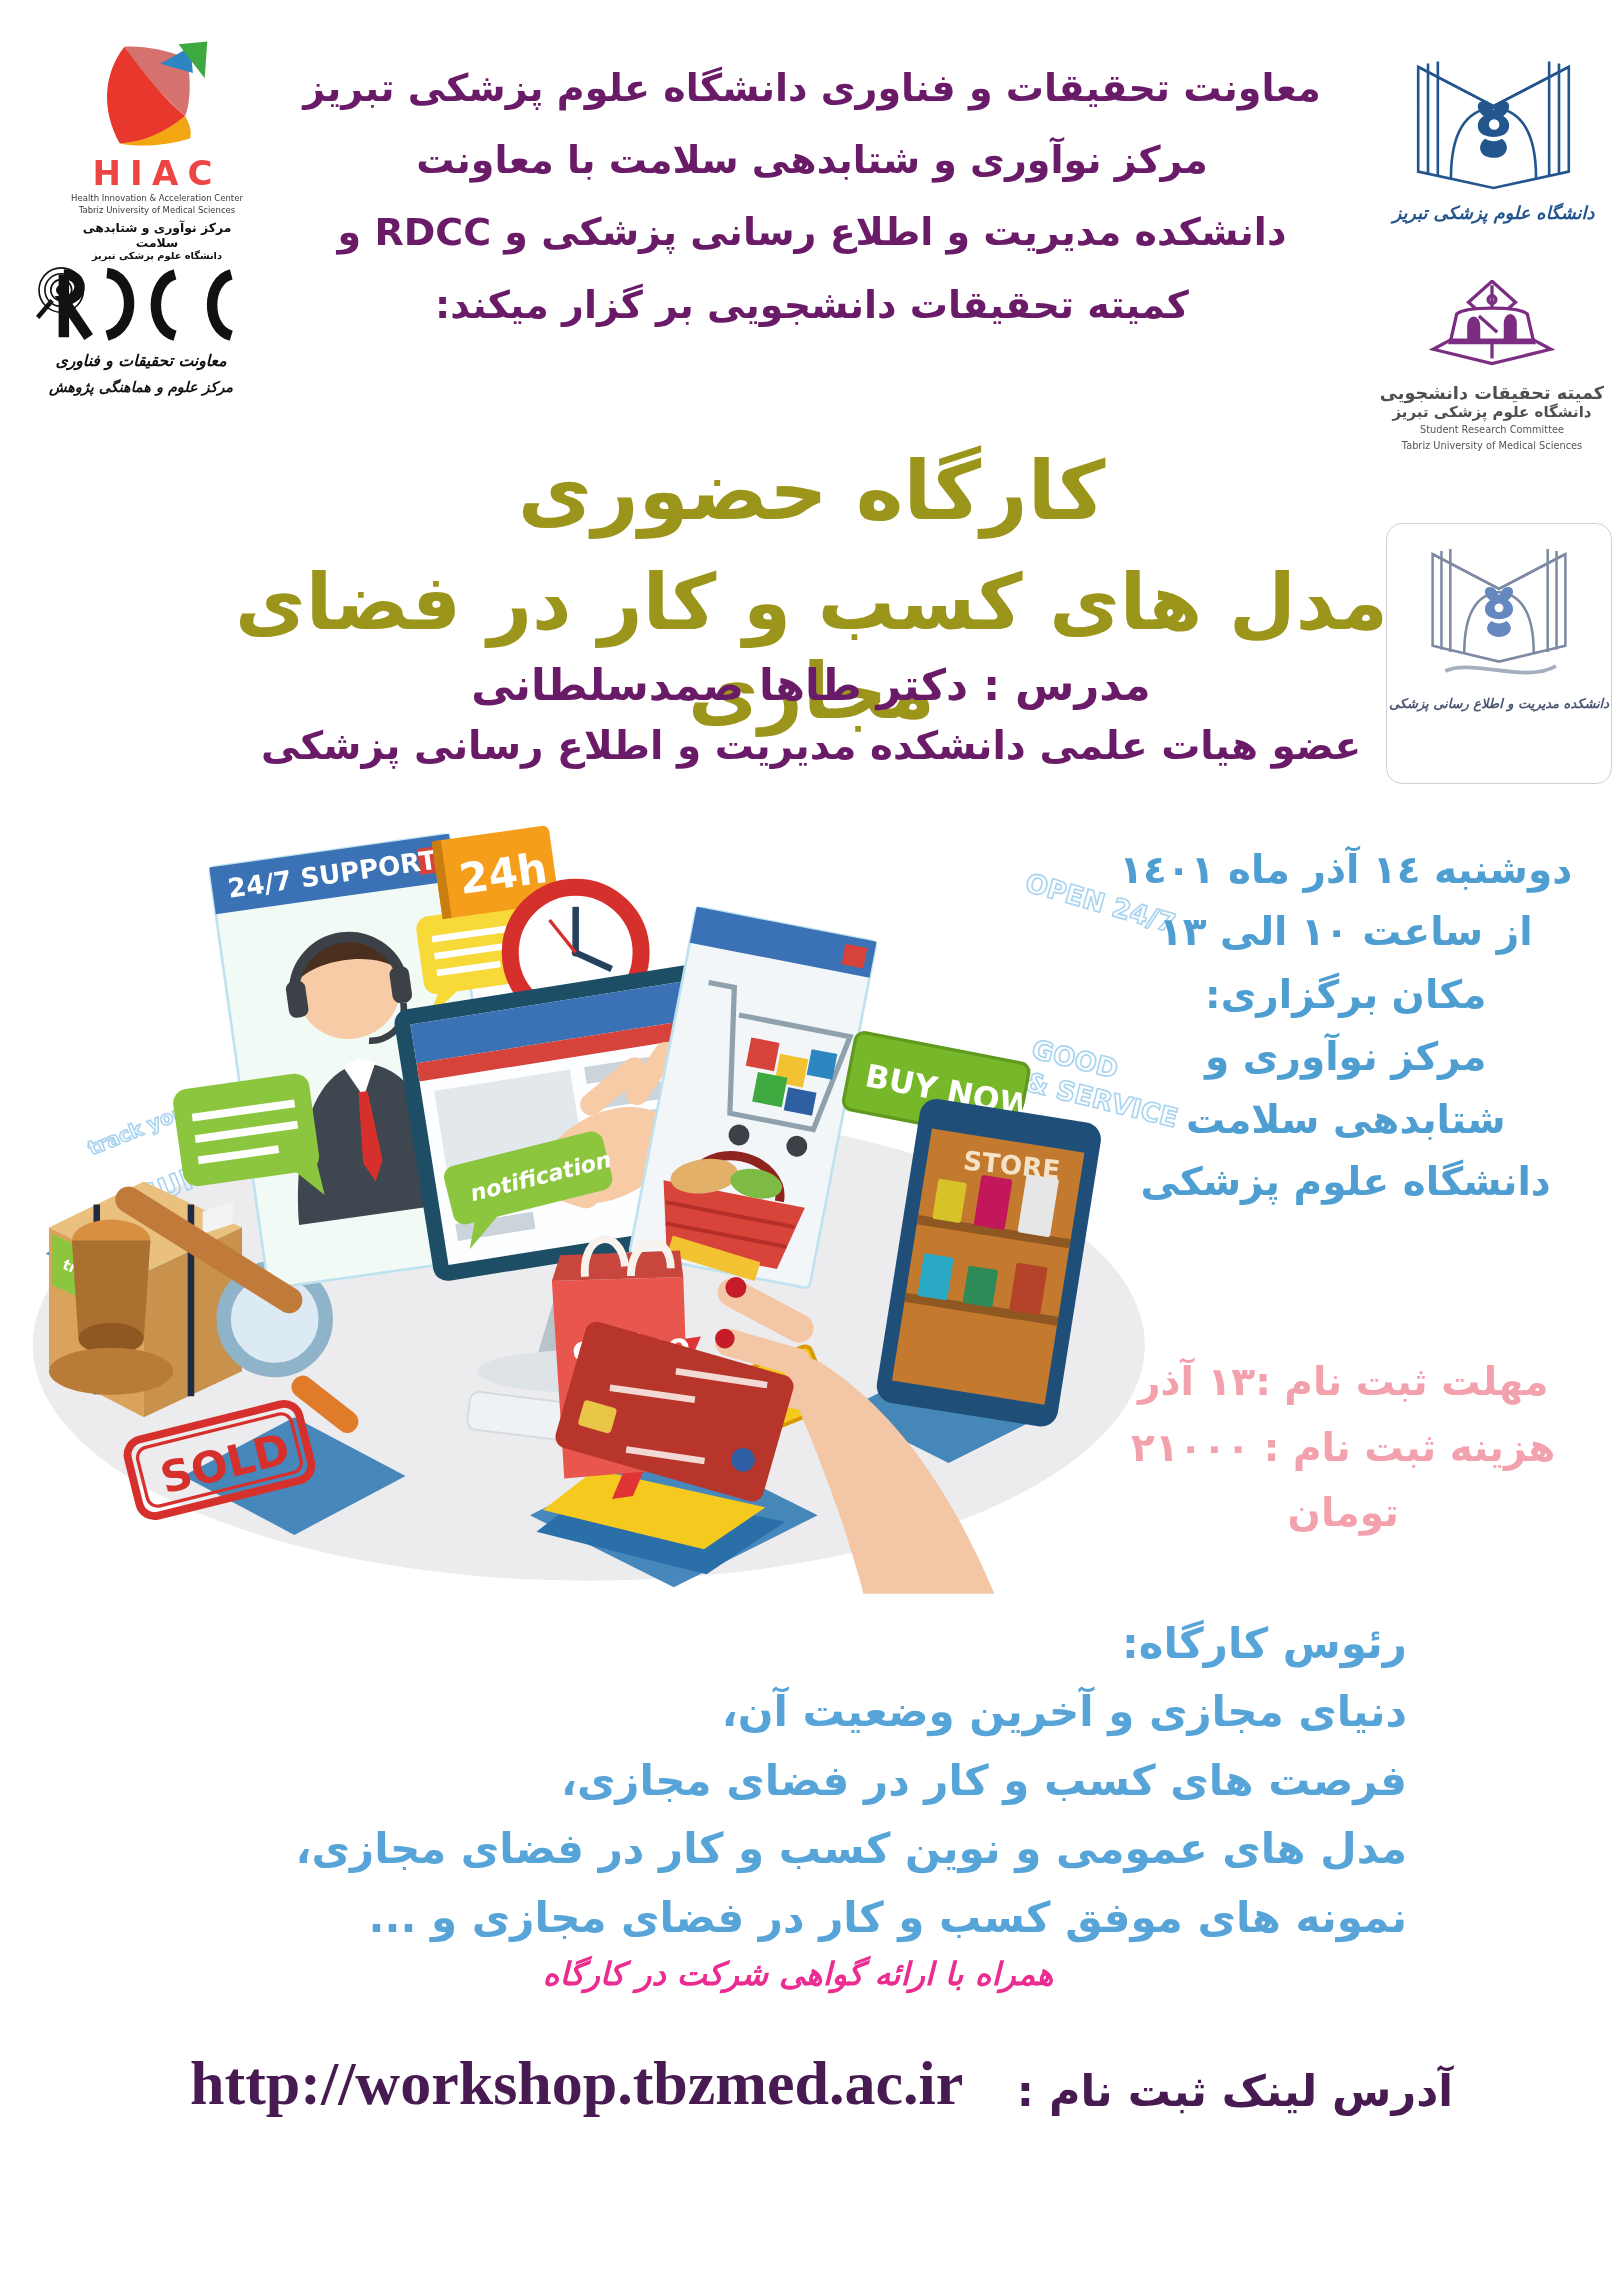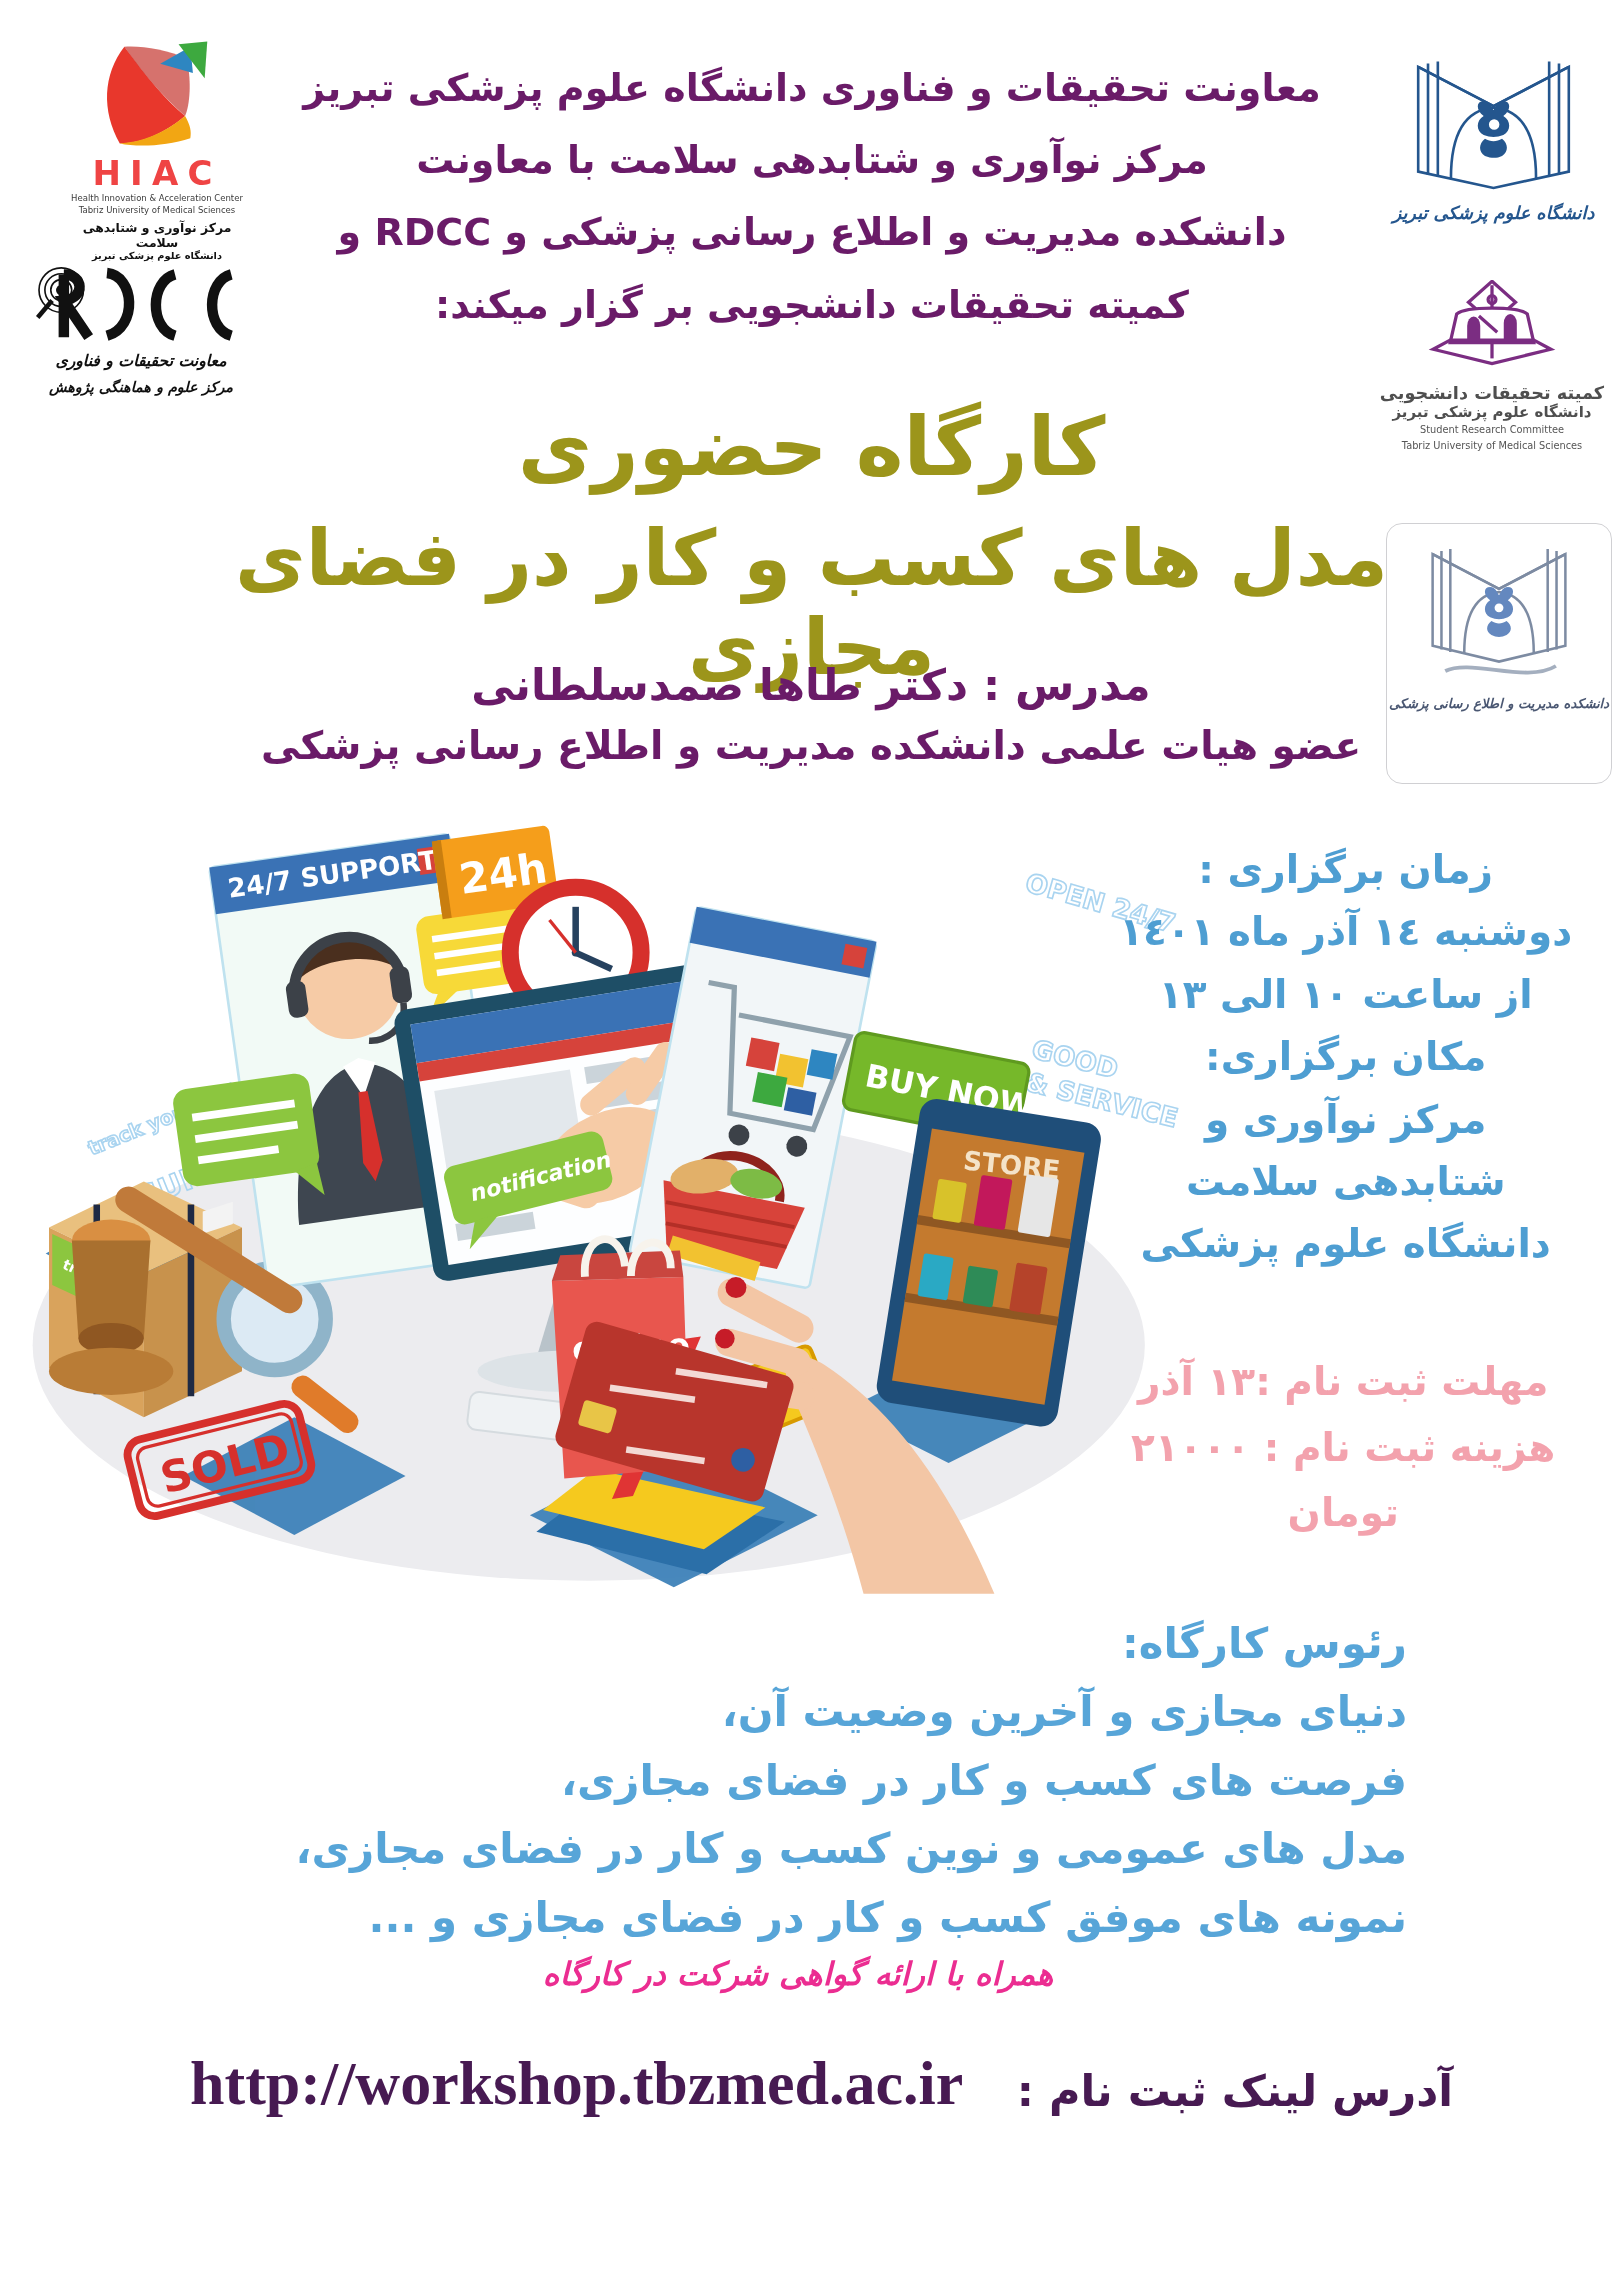--- a/index.html
+++ b/index.html
@@ -5,21 +5,21 @@
   html,body{margin:0;padding:0;}
   body{width:1623px;height:2295px;background:#ffffff;position:relative;
        font-family:"DejaVu Sans", sans-serif;overflow:hidden;}
   .abs{position:absolute;}
   .fa{direction:rtl;unicode-bidi:plaintext;}
   
   #header-block{top:52px;left:249px;width:1126px;color:#6A1B68;font-size:38px;
     font-weight:bold;line-height:1.9;text-align:center;}
   
   #title-block{top:400px;left:131px;width:1361px;text-align:center;color:#9C951B;}
-  #title-line1{font-size:81px;font-weight:bold;margin-bottom:19.6px;}
+  #title-line1{font-size:81px;font-weight:bold;margin-bottom:19.6px;margin-top:44px;}
   #title-line2{font-size:77px;font-weight:bold;}
   
   #instructor-block{top:660px;left:196px;width:1230px;text-align:center;color:#6A1B68;}
   #instructor-line1{font-size:43px;font-weight:bold;margin-bottom:13px;}
   #instructor-line2{font-size:39px;font-weight:bold;}
   
   #event-info{top:839px;right:18.3px;width:518px;color:#4E9ED2;font-size:39px;
     font-weight:bold;line-height:1.6;text-align:center;}
   
   #registration-block{top:1349px;right:18.3px;width:523px;color:#F3A2AD;font-size:39px;
@@ -374,21 +374,20 @@
       <g stroke="#F3D9D4" stroke-width="10">
         <line x1="150" y1="40" x2="290" y2="22"></line>
         <line x1="60" y1="92" x2="190" y2="74"></line>
         <line x1="110" y1="176" x2="230" y2="160"></line>
       </g>
     </g>
   </g>
 </svg>
 
 <div id="event-info" class="abs fa">
-  <div>زمان برگزاری :</div>
   <div>دوشنبه ١٤ آذر ماه ١٤٠١</div>
   <div>از ساعت ١٠ الی ١٣</div>
   <div>مکان برگزاری:</div>
   <div>مرکز نوآوری و</div>
   <div>شتابدهی سلامت</div>
   <div>دانشگاه علوم پزشکی</div>
 </div>
 
 <div id="registration-block" class="abs fa">
   <div>مهلت ثبت نام :١٣ آذر</div>

